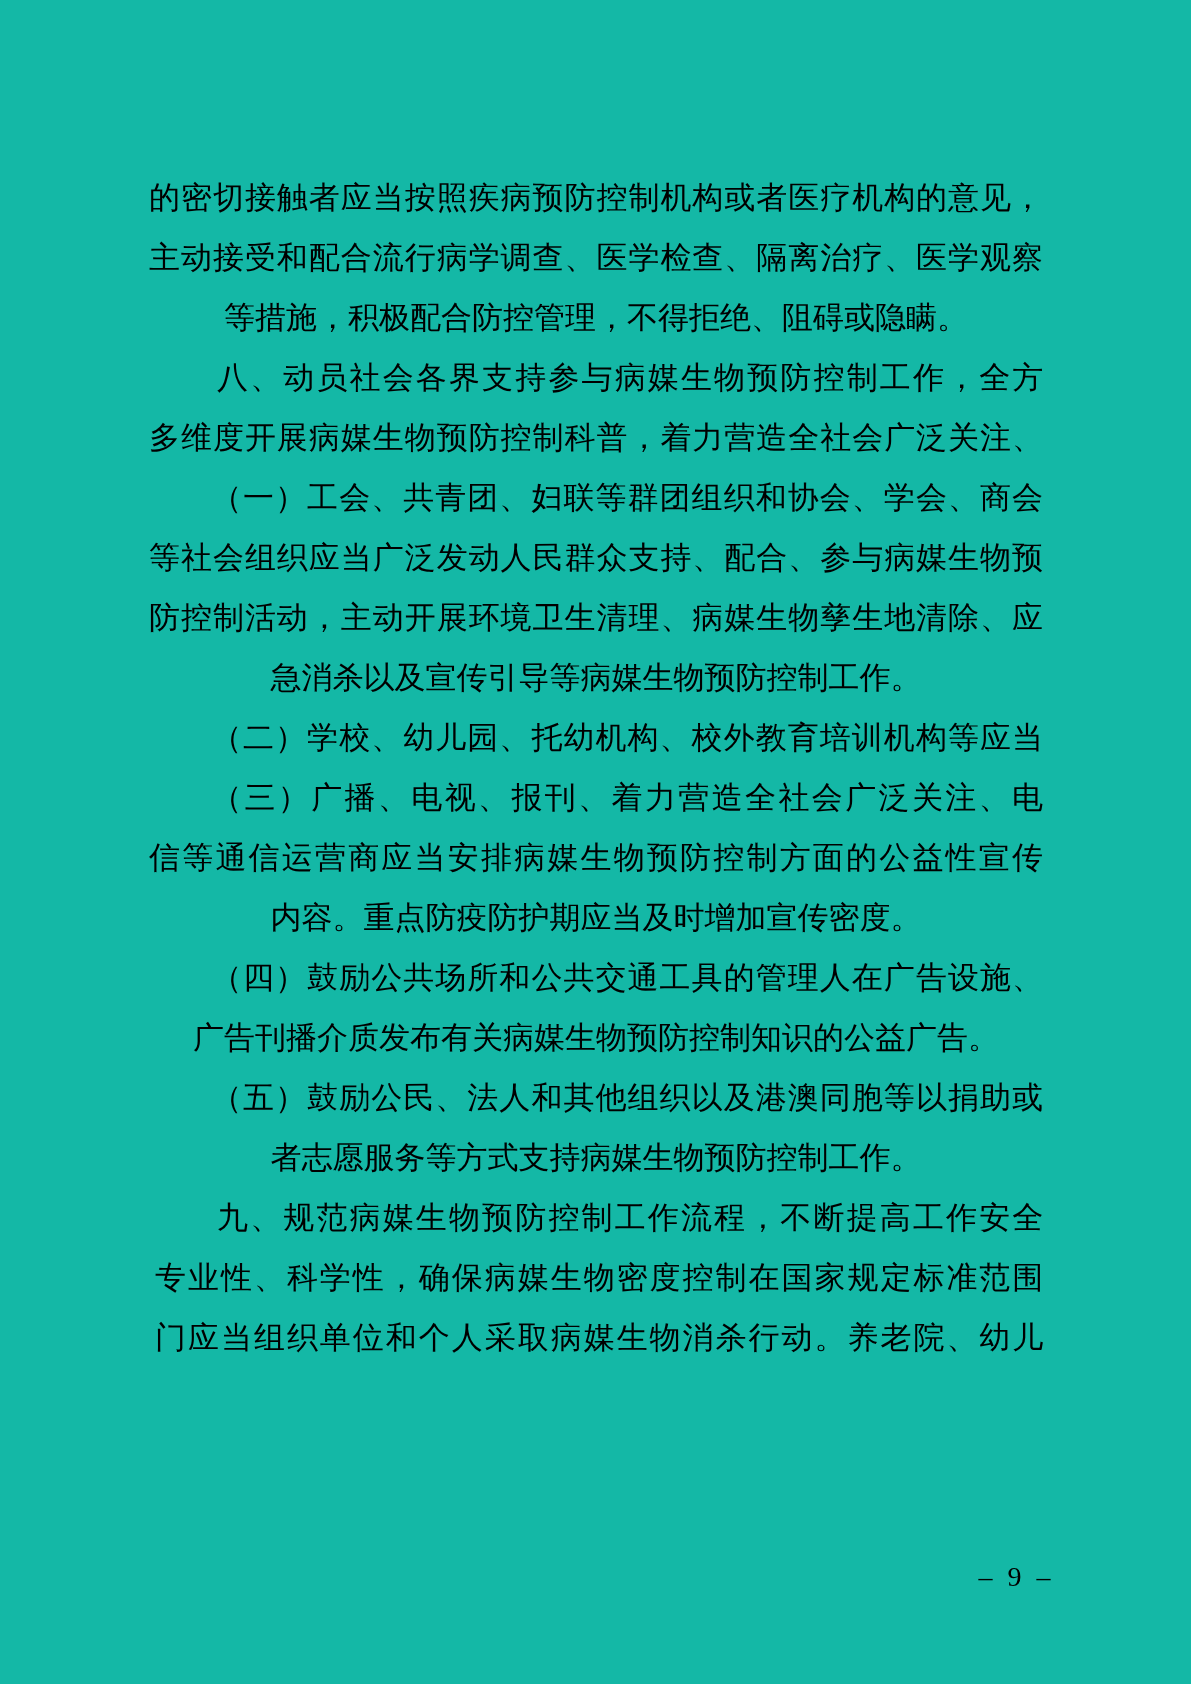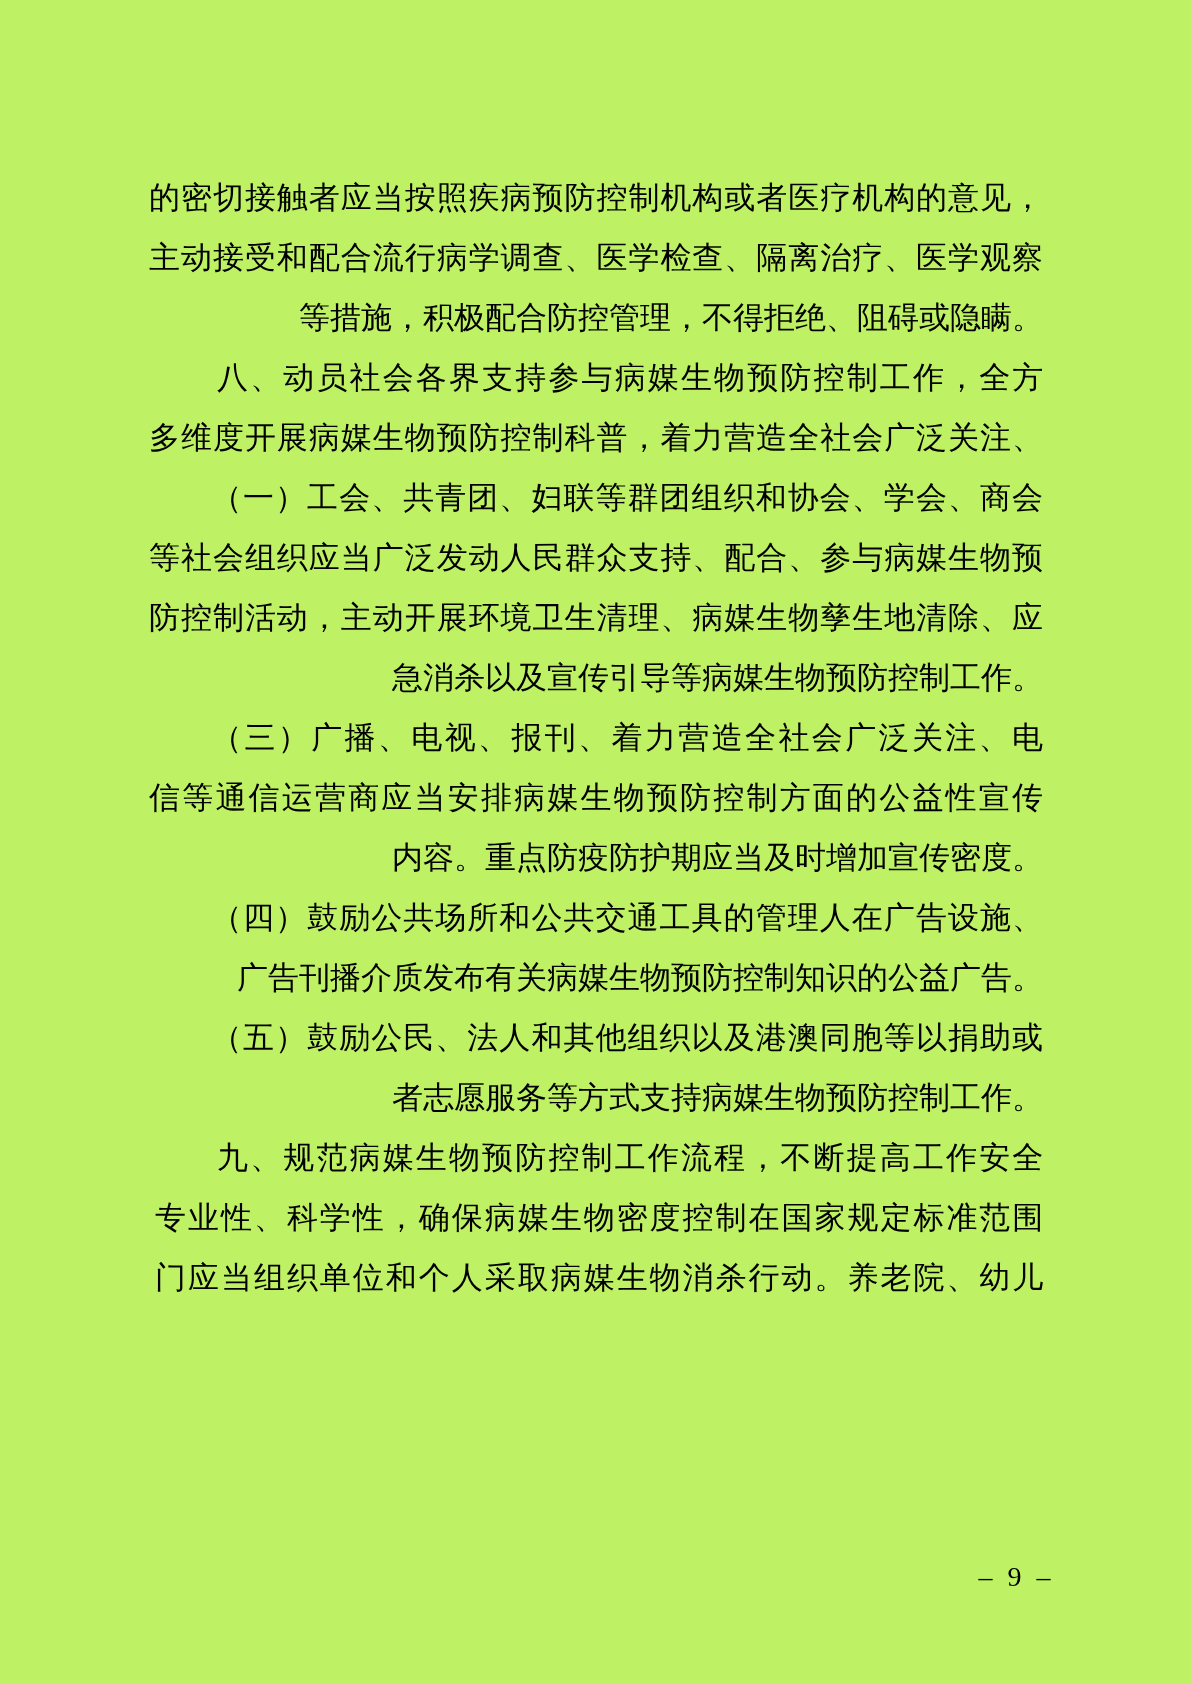--- a/index.html
+++ b/index.html
@@ -1,36 +1,36 @@
 <!DOCTYPE html>
 <html><head>
 <meta charset="utf-8">
 <style>
   html, body { margin: 0; padding: 0; background: #ffffff; }
   .page {
     position: relative;
     width: 1191px;
     height: 1684px;
-    background: #bef264;
+    background: #14b8a6;
     overflow: hidden;
     font-family: "Liberation Serif", "DejaVu Serif", serif;
     color: #000000;
   }
   .textblock {
     position: absolute;
     left: 149px;
     top: 168px;
     width: 894px;
     font-size: 31px;
     line-height: 60px;
   }
   .line {
     height: 60px;
     white-space: nowrap;
-    text-align: right;
+    text-align: center;
   }
   
   .line.j {
     white-space: normal;
     text-align: justify;
     text-align-last: justify;
     overflow: hidden;
   }
   
   .line.t { letter-spacing: -0.35px; margin-left: 6px; }
@@ -56,20 +56,21 @@
   <div class="textblock">
     <div class="line j">的密切接触者应当按照疾病预防控制机构或者医疗机构的意见，</div>
     <div class="line j">主动接受和配合流行病学调查、医学检查、隔离治疗、医学观察</div>
     <div class="line">等措施，积极配合防控管理，不得拒绝、阻碍或隐瞒。</div>
     <div class="line i j t">八、动员社会各界支持参与病媒生物预防控制工作，全方位、</div>
     <div class="line j">多维度开展病媒生物预防控制科普，着力营造全社会广泛关注、</div>
     <div class="line i j">（一）工会、共青团、妇联等群团组织和协会、学会、商会</div>
     <div class="line j">等社会组织应当广泛发动人民群众支持、配合、参与病媒生物预</div>
     <div class="line j">防控制活动，主动开展环境卫生清理、病媒生物孳生地清除、应</div>
     <div class="line">急消杀以及宣传引导等病媒生物预防控制工作。</div>
+    <div class="line i j">（二）学校、幼儿园、托幼机构、校外教育培训机构等应当</div>
     <div class="line i j">（三）广播、电视、报刊、着力营造全社会广泛关注、电</div>
     <div class="line j">信等通信运营商应当安排病媒生物预防控制方面的公益性宣传</div>
     <div class="line">内容。重点防疫防护期应当及时增加宣传密度。</div>
     <div class="line i j">（四）鼓励公共场所和公共交通工具的管理人在广告设施、</div>
     <div class="line">广告刊播介质发布有关病媒生物预防控制知识的公益广告。</div>
     <div class="line i j">（五）鼓励公民、法人和其他组织以及港澳同胞等以捐助或</div>
     <div class="line">者志愿服务等方式支持病媒生物预防控制工作。</div>
     <div class="line i j t">九、规范病媒生物预防控制工作流程，不断提高工作安全性、</div>
     <div class="line j t">专业性、科学性，确保病媒生物密度控制在国家规定标准范围内。</div>
     <div class="line j t">门应当组织单位和个人采取病媒生物消杀行动。养老院、幼儿园、</div>

